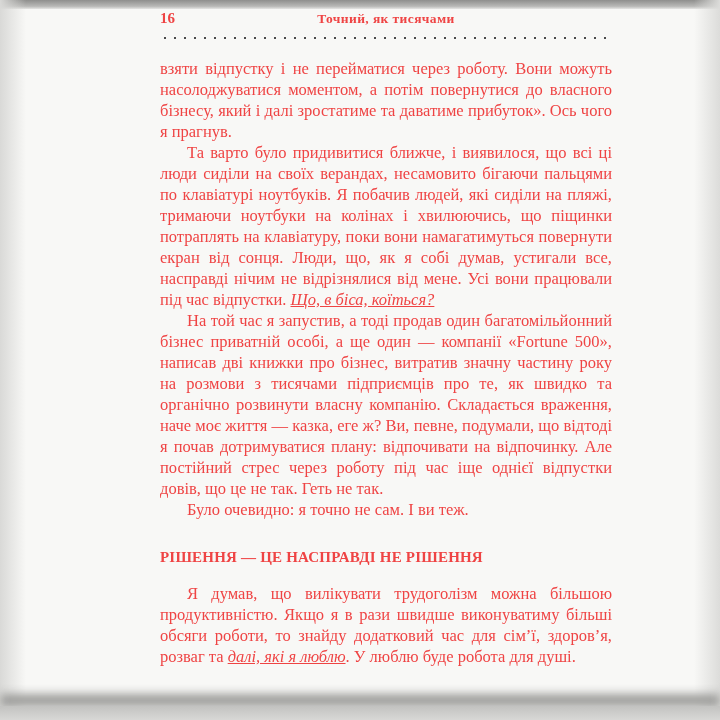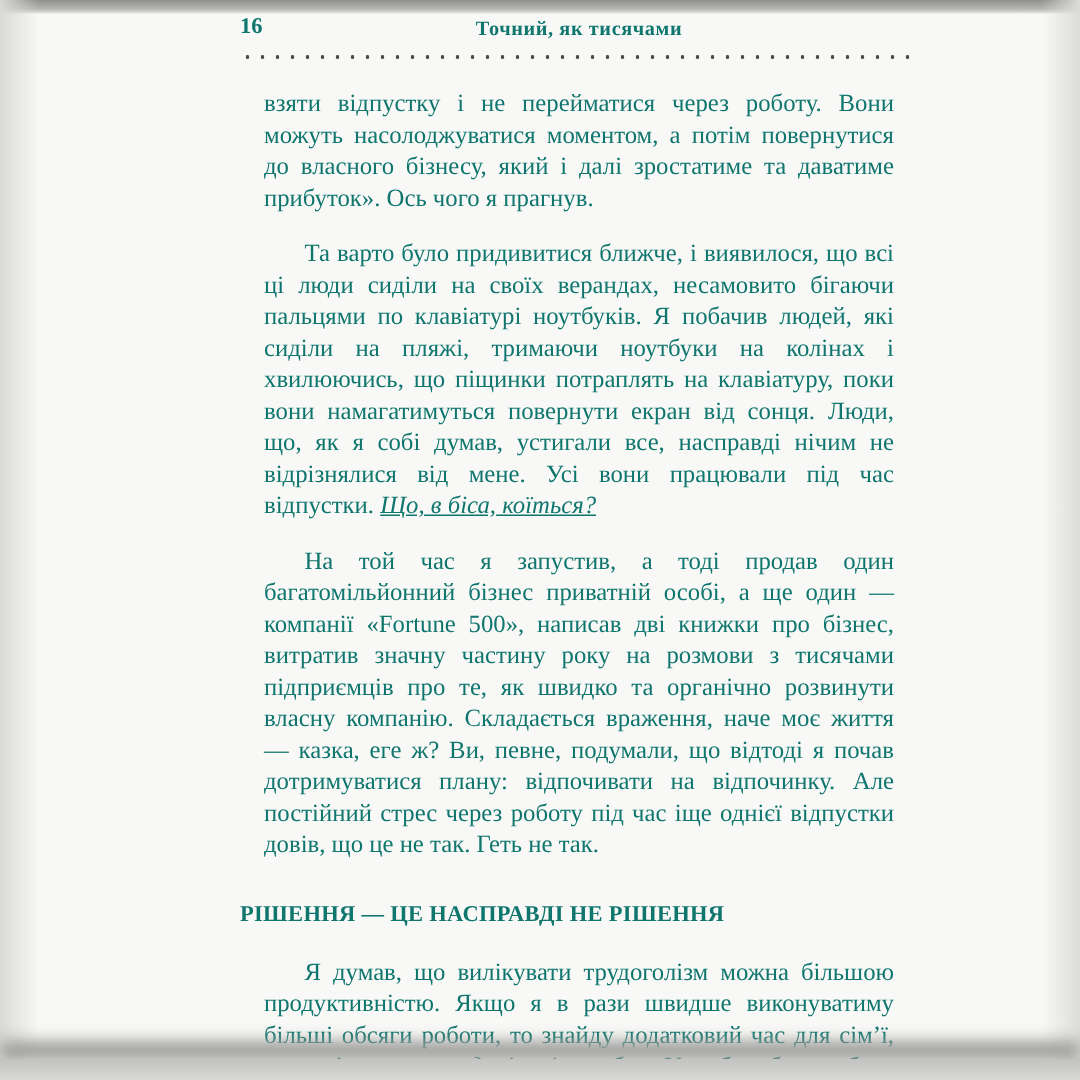--- a/index.html
+++ b/index.html
@@ -8,21 +8,21 @@
     background: #e8e8e6;
   }
   .scan {
     position: relative;
     width: 720px;
     height: 720px;
     margin: 0 auto;
     background: #f8f8f6;
     overflow: hidden;
     font-family: "Liberation Serif", "DejaVu Serif", serif;
-    color: #0f766e;
+    color: #ef4444;
   }
   .edge-top {
     position: absolute;
     top: 0; left: 0; right: 0;
     height: 9px;
     background: linear-gradient(to bottom, #8f8f8d, #b9b9b7 70%, #e6e6e4);
   }
   .edge-left {
     position: absolute;
     top: 0; bottom: 0; left: 0;
@@ -84,21 +84,21 @@
     background-position: 0 50%;
     background-repeat: repeat-x;
   }
   .body-text {
     margin-top: 18px;
     font-size: 16.5px;
     line-height: 21px;
     text-align: justify;
   }
   .para {
-    margin: 16px;
+    margin: 0;
   }
   .para.indent {
     text-indent: 27px;
   }
   .it {
     font-style: italic;
     text-decoration: underline;
   }
   .section-heading {
     margin: 27px 0 15px 0;
@@ -120,20 +120,21 @@
     <div class="running-header">
       <span class="page-number">16</span>
       <span class="running-title">Точний, як тисячами</span>
     </div>
     <div class="dotted-rule"></div>
 
     <div class="body-text">
         <p class="para"><span>взяти відпустку і не перейматися через роботу. Вони можуть насолоджуватися моментом, а потім повернутися до власного бізнесу, який і далі зростатиме та даватиме прибуток». Ось чого я прагнув.</span></p>
         <p class="para indent"><span>Та варто було придивитися ближче, і виявилося, що всі ці люди сиділи на своїх верандах, несамовито бігаючи пальцями по клавіатурі ноутбуків. Я побачив людей, які сиділи на пляжі, тримаючи ноутбуки на колінах і хвилюючись, що піщинки потраплять на клавіатуру, поки вони намагатимуться повернути екран від сонця. Люди, що, як я собі думав, устигали все, насправді нічим не відрізнялися від мене. Усі вони працювали під час відпустки. </span><span class="it">Що, в біса, коїться?</span></p>
         <p class="para indent"><span>На той час я запустив, а тоді продав один багатомільйонний бізнес приватній особі, а ще один — компанії «Fortune 500», написав дві книжки про бізнес, витратив значну частину року на розмови з тисячами підприємців про те, як швидко та органічно розвинути власну компанію. Складається враження, наче моє життя — казка, еге ж? Ви, певне, подумали, що відтоді я почав дотримуватися плану: відпочивати на відпочинку. Але постійний стрес через роботу під час іще однієї відпустки довів, що це не так. Геть не так.</span></p>
+        <p class="para indent"><span>Було очевидно: я точно не сам. І ви теж.</span></p>
         <h2 class="section-heading">РІШЕННЯ — ЦЕ НАСПРАВДІ НЕ РІШЕННЯ</h2>
         <p class="para indent"><span>Я думав, що вилікувати трудоголізм можна більшою продуктивністю. Якщо я в рази швидше виконуватиму більші обсяги роботи, то знайду додатковий час для сім’ї, здоров’я, розваг та </span><span class="it">далі, які я люблю</span><span>. У люблю буде робота для душі.</span></p>
       </div>
   </div>
 
   <div class="bottom-smudge"></div>
   <div class="bottom-strip"></div>
 </div>
 
 </body></html>

